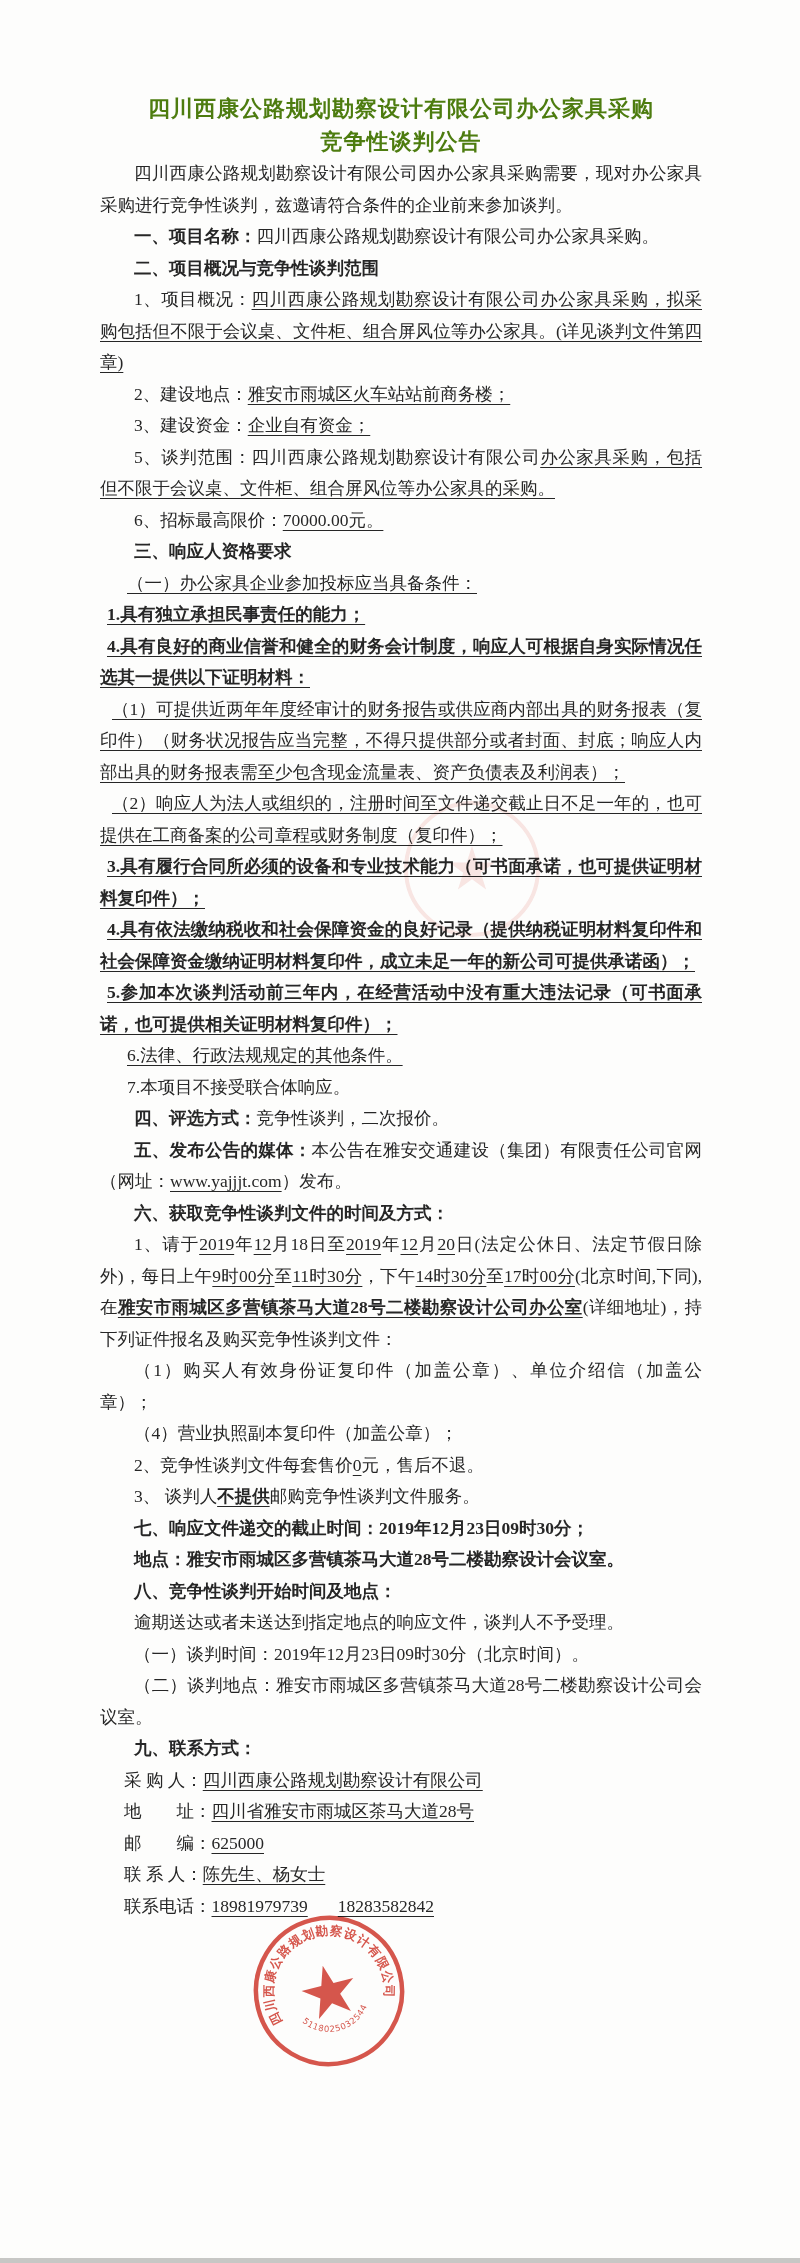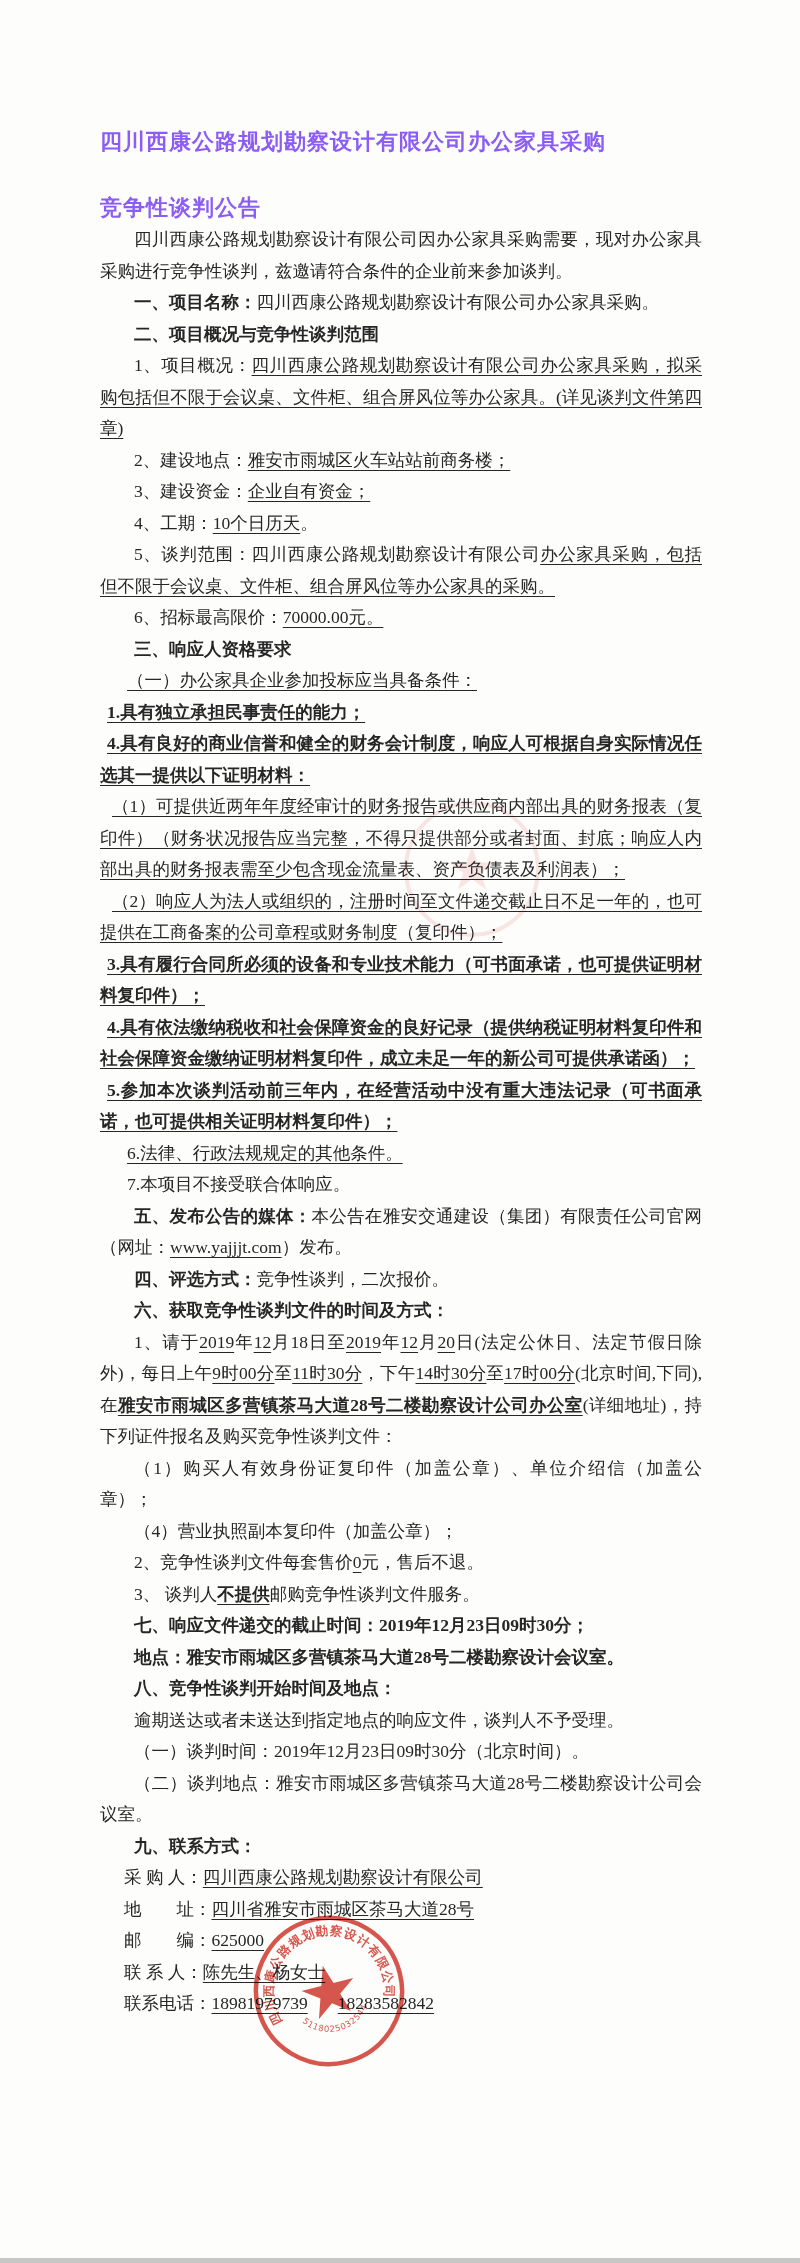--- a/index.html
+++ b/index.html
@@ -1,19 +1,19 @@
 <!DOCTYPE html>
 <html><head>
 <meta charset="utf-8">
 <style>
   html,body{margin:0;padding:0;background:#ffffff;}
   .page{position:relative;width:800px;height:2263px;margin:0 auto;background:#fdfdfc;
         font-family:"Liberation Serif","DejaVu Serif",serif;color:#262626;overflow:hidden;}
   .content{position:absolute;left:100px;width:602px;top:92px;}
-  .title{font-size:22px;font-weight:700;line-height:33px;color:#8b5cf6;letter-spacing:1px;margin-top:33px;}
+  .title{font-size:22px;font-weight:700;text-align:center;line-height:33px;color:#4d7c0f;letter-spacing:1px;}
   .content p{margin:0;font-size:17.5px;line-height:31.5px;text-align:justify;}
   .i2{text-indent:34px;}
   .i16{text-indent:27px;}
   .i04{text-indent:7px;font-weight:bold;}
   .i08{text-indent:12px;}
   .mt-intro{margin-top:8px;}
   .gap-big{margin-top:180px;}
   .gap-md{margin-top:21px;}
   .gap-sm{margin-top:16px;}
   .b{font-weight:700;}
@@ -42,21 +42,20 @@
     <p class="i2"><span class="b">一、项目名称：</span><span>四川西康公路规划勘察设计有限公司办公家具采购。</span></p>
 
     <p class="i2 b">二、项目概况与竞争性谈判范围</p>
 
     <p class="i2"><span>1、项目概况：</span><span class="u">四川西康公路规划勘察设计有限公司办公家具采购，拟采购包括但不限于会议桌、文件柜、组合屏风位等办公家具。(详见谈判文件第四章)</span></p>
 
     <p class="i2"><span>2、建设地点：</span><span class="u">雅安市雨城区火车站站前商务楼；</span></p>
 
     <p class="i2"><span>3、建设资金：</span><span class="u">企业自有资金；</span></p>
 
-    <p class="i2"><span>4、工期：</span><span class="u">10个日历天</span><span>。</span></p>
 
     <p class="i2"><span>5、谈判范围：</span><span>四川西康公路规划勘察设计有限公司</span><span class="u">办公家具采购，包括但不限于会议桌、文件柜、组合屏风位等办公家具的采购。</span></p>
 
     <p class="i2"><span>6、招标最高限价：</span><span class="u">70000.00元。</span></p>
 
     <p class="i2 b">三、响应人资格要求</p>
 
     <p class="i16"><span class="u">（一）办公家具企业参加投标应当具备条件：</span></p>
 
     <p class="i04"><span class="u">1.具有独立承担民事责任的能力；</span></p>
@@ -70,23 +69,23 @@
     <p class="i04"><span class="u">3.具有履行合同所必须的设备和专业技术能力（可书面承诺，也可提供证明材料复印件）；</span></p>
 
     <p class="i04"><span class="u">4.具有依法缴纳税收和社会保障资金的良好记录（提供纳税证明材料复印件和社会保障资金缴纳证明材料复印件，成立未足一年的新公司可提供承诺函）；</span></p>
 
     <p class="i04"><span class="u">5.参加本次谈判活动前三年内，在经营活动中没有重大违法记录（可书面承诺，也可提供相关证明材料复印件）；</span></p>
 
     <p class="i16 gap-big"><span class="u">6.法律、行政法规规定的其他条件。</span></p>
 
     <p class="i16 gap-md">7.本项目不接受联合体响应。</p>
 
+    <p class="i2 gap-sm"><span class="b">四、评选方式：</span><span>竞争性谈判，二次报价。</span></p>
+
     <p class="i2"><span class="b">五、发布公告的媒体：</span><span>本公告在雅安交通建设（集团）有限责任公司官网（网址：</span><span class="u">www.yajjjt.com</span><span>）发布。</span></p>
-
-    <p class="i2 gap-sm"><span class="b">四、评选方式：</span><span>竞争性谈判，二次报价。</span></p>
 
     <p class="i2 b">六、获取竞争性谈判文件的时间及方式：</p>
 
     <p class="i2"><span>1、请于</span><span class="u">2019</span><span>年</span><span class="u">12</span><span>月18日至</span><span class="u">2019</span><span>年</span><span class="u">12</span><span>月</span><span class="u">20</span><span>日(法定公休日、法定节假日除外)，每日上午</span><span class="u">9时00分</span><span>至</span><span class="u">11时30分</span><span>，下午</span><span class="u">14时30分</span><span>至</span><span class="u">17时00分</span><span>(北京时间,下同),在</span><span class="bu">雅安市雨城区多营镇茶马大道28号二楼勘察设计公司办公室</span><span>(详细地址)，持下列证件报名及购买竞争性谈判文件：</span></p>
 
     <p class="i2">（1）购买人有效身份证复印件（加盖公章）、单位介绍信（加盖公章）；</p>
 
     <p class="i2">（4）营业执照副本复印件（加盖公章）；</p>
 
     <p class="i2"><span>2、竞争性谈判文件每套售价</span><span class="u">0</span><span>元，售后不退。</span></p>

